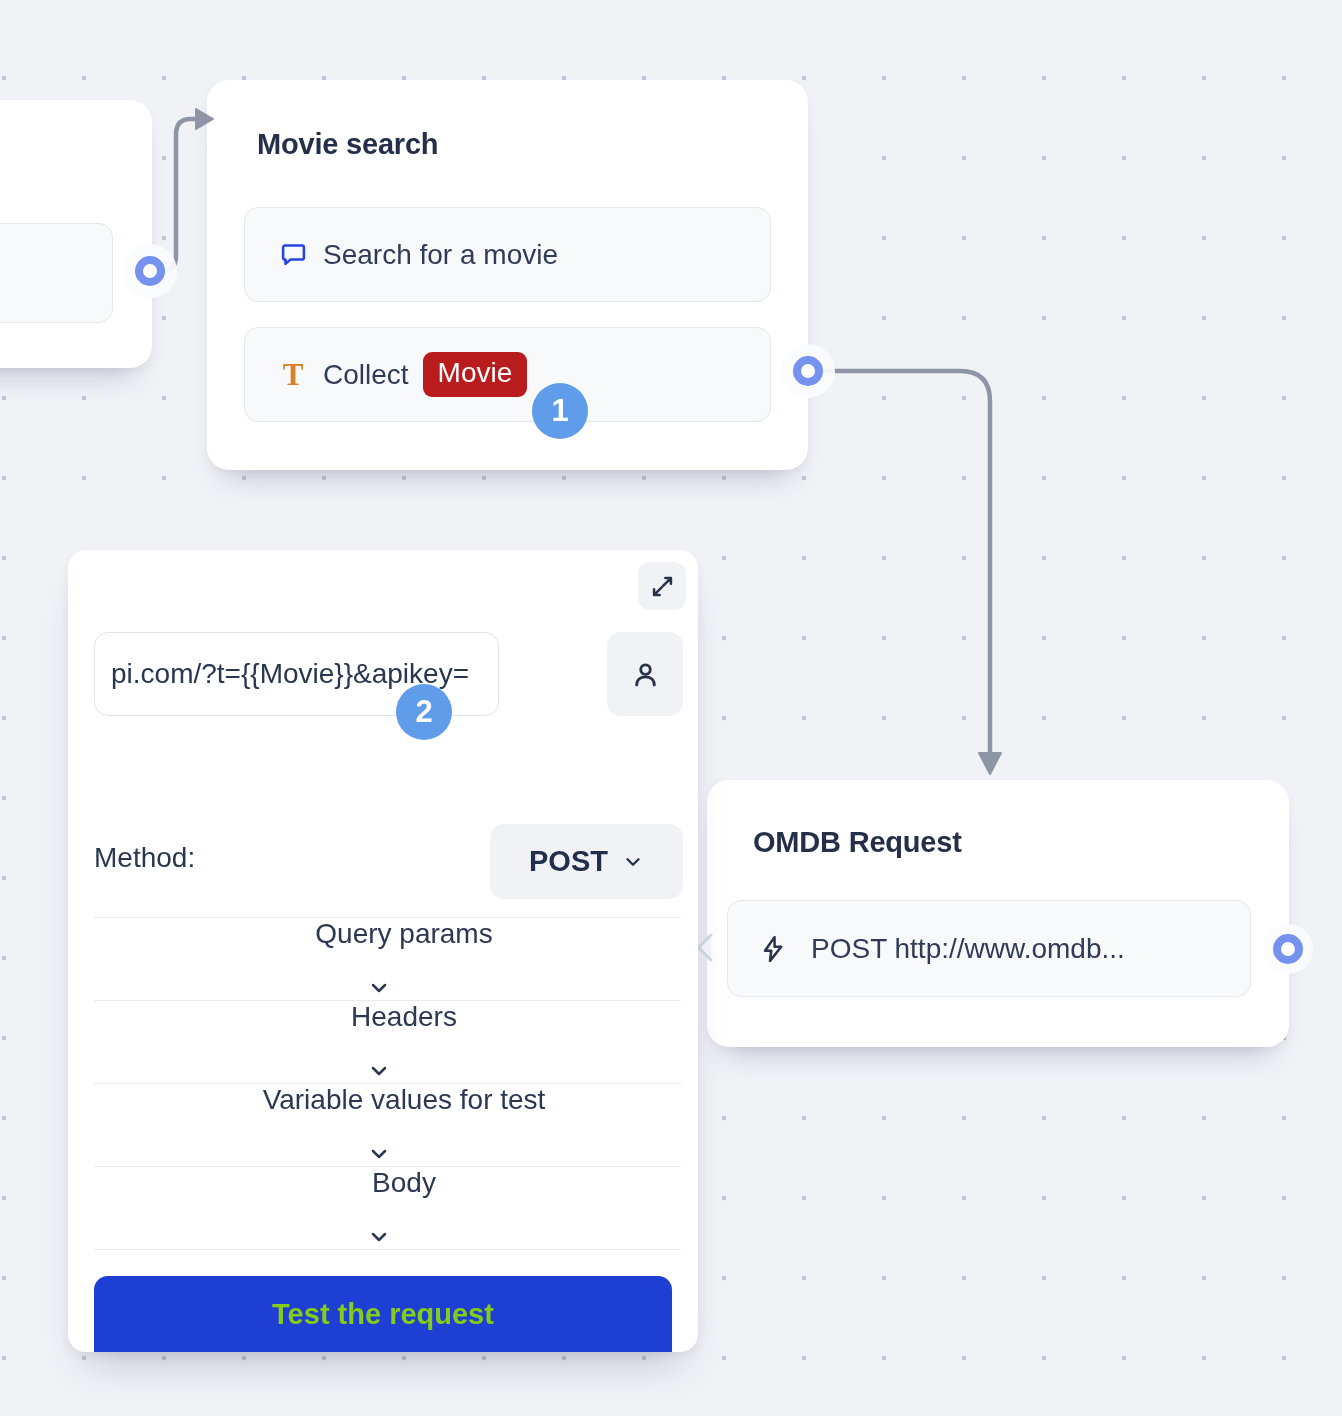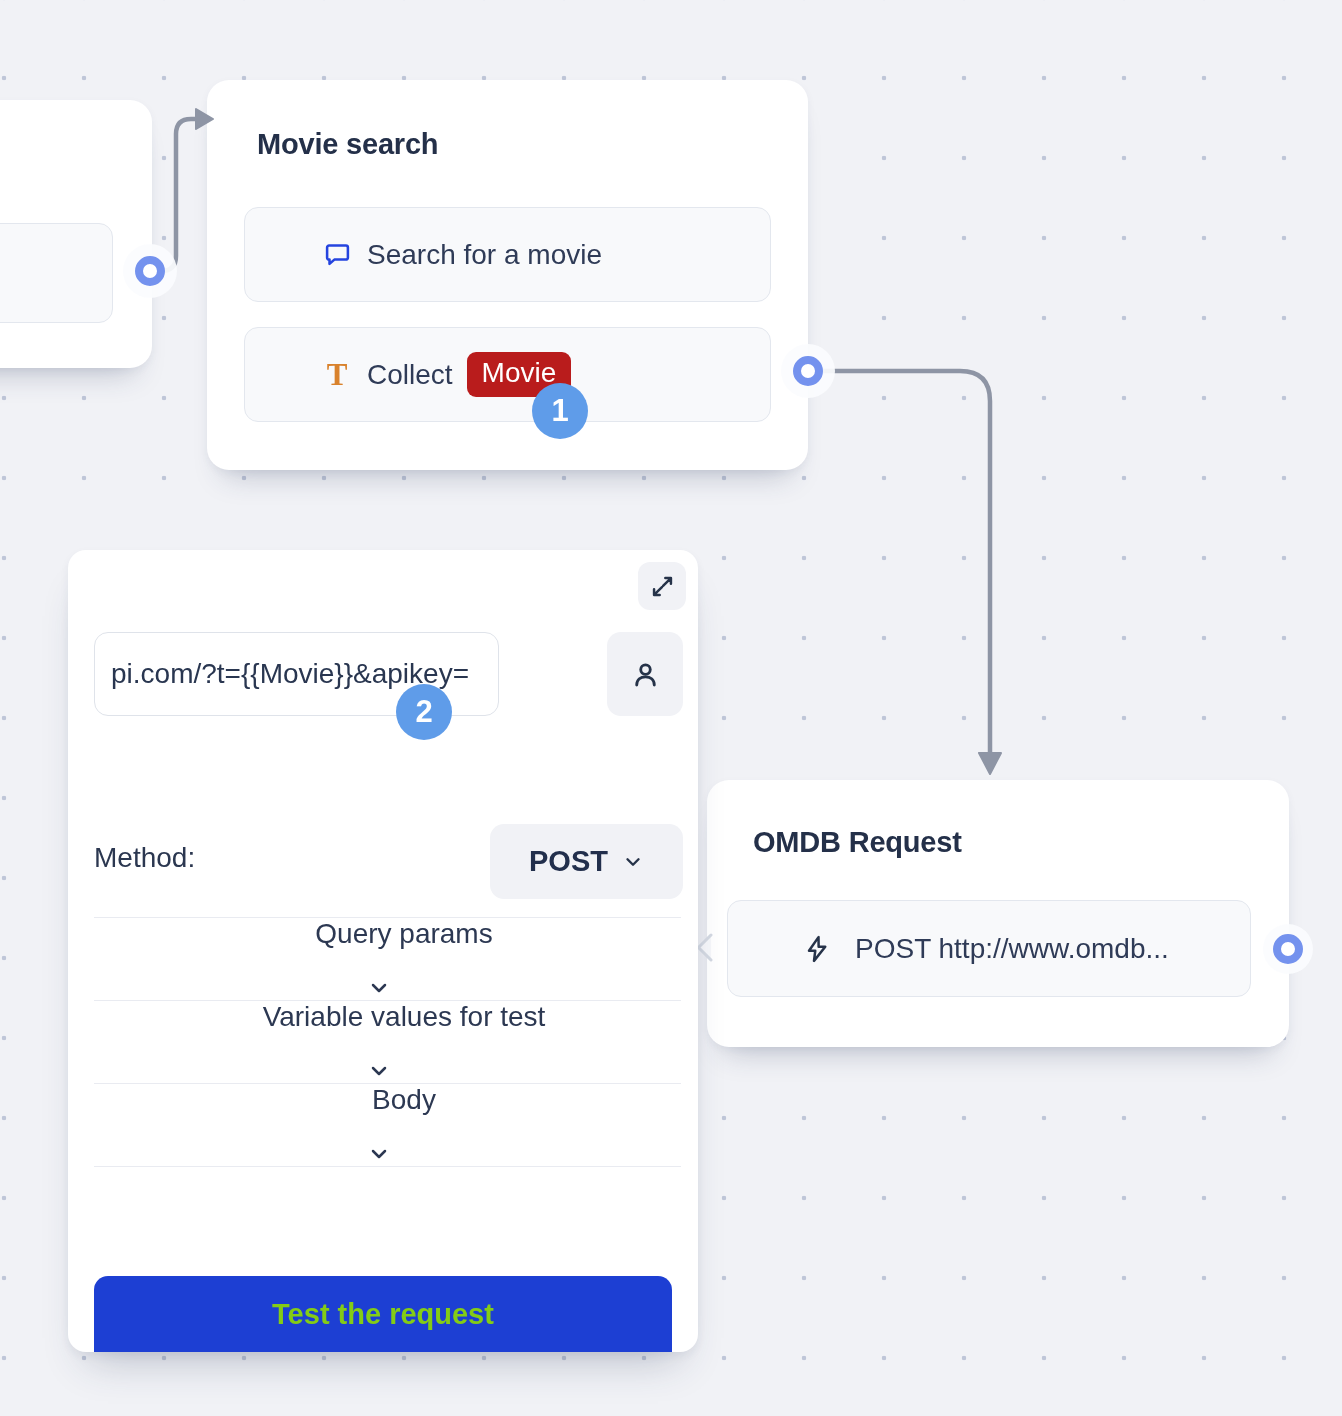--- a/index.html
+++ b/index.html
@@ -16,21 +16,21 @@
     box-shadow:0 22px 30px -18px rgba(40,55,90,.28), 0 3px 8px rgba(40,55,90,.05);
   }
   .inner-box{
     border:1.5px solid #e3e7ee;border-radius:14px;background:#f8f9fb;
     box-sizing:border-box;
   }
   .node-title{
     position:absolute;font-size:29px;font-weight:700;color:#243049;letter-spacing:-.2px;
   }
   .node-row{
-    position:absolute;display:flex;align-items:center;padding-left:44px;
+    position:absolute;display:flex;align-items:center;
   }
   .node-row .row-label{font-size:28px;color:#2f3b57;}
   
   .left-card{left:-84px;top:100px;width:236px;height:268px;}
   .left-card .inner-box{position:absolute;left:-56px;top:123px;width:253px;height:100px;}
   
   .movie-card{left:207px;top:80px;width:601px;height:390px;z-index:1;}
   .movie-card .node-title{left:50px;top:48px;}
   .m-item{left:37px;width:527px;height:95px;}
   .m-item.first{top:127px;}
@@ -195,20 +195,28 @@
   <div class="sections">
     <div class="acc-row">
       <span class="acc-label">Query params</span>
       <span class="chev">
         <svg width="24" height="24" viewBox="0 0 24 24">
             <path d="M6 9 l6 6 6 -6" fill="none" stroke="#2c3852" stroke-width="2.5" stroke-linecap="round" stroke-linejoin="round"></path>
           </svg>
       </span>
     </div>
     <div class="acc-row">
+      <span class="acc-label">Headers</span>
+      <span class="chev">
+        <svg width="24" height="24" viewBox="0 0 24 24">
+            <path d="M6 9 l6 6 6 -6" fill="none" stroke="#2c3852" stroke-width="2.5" stroke-linecap="round" stroke-linejoin="round"></path>
+          </svg>
+      </span>
+    </div>
+    <div class="acc-row">
       <span class="acc-label">Variable values for test</span>
       <span class="chev">
         <svg width="24" height="24" viewBox="0 0 24 24">
             <path d="M6 9 l6 6 6 -6" fill="none" stroke="#2c3852" stroke-width="2.5" stroke-linecap="round" stroke-linejoin="round"></path>
           </svg>
       </span>
     </div>
     <div class="acc-row">
       <span class="acc-label">Body</span>
       <span class="chev">

